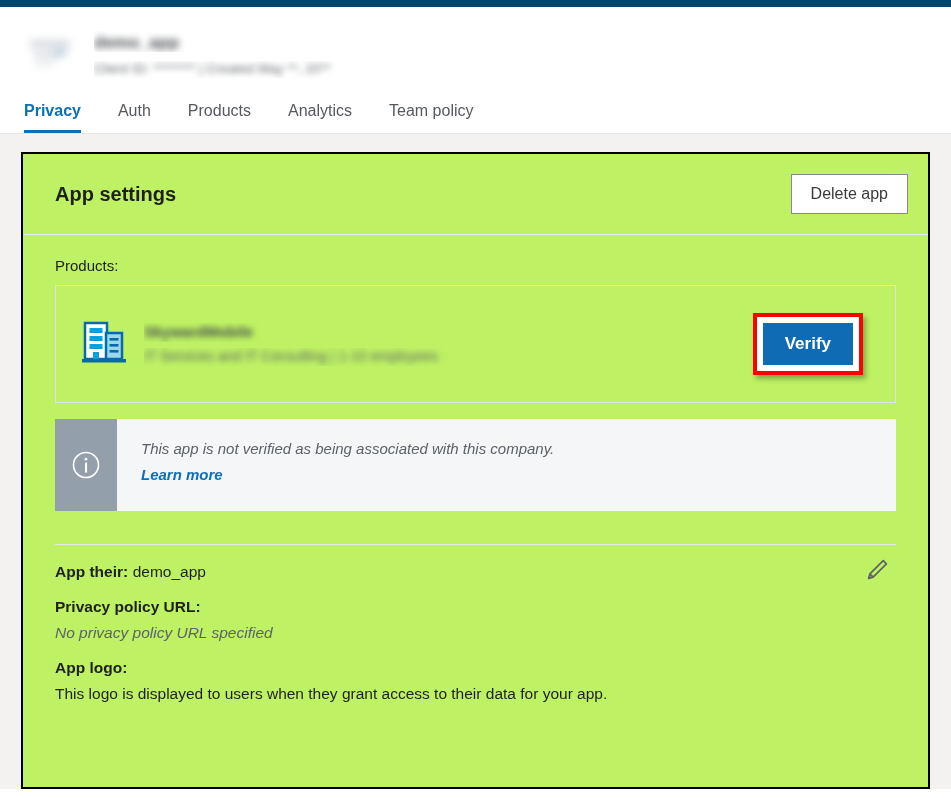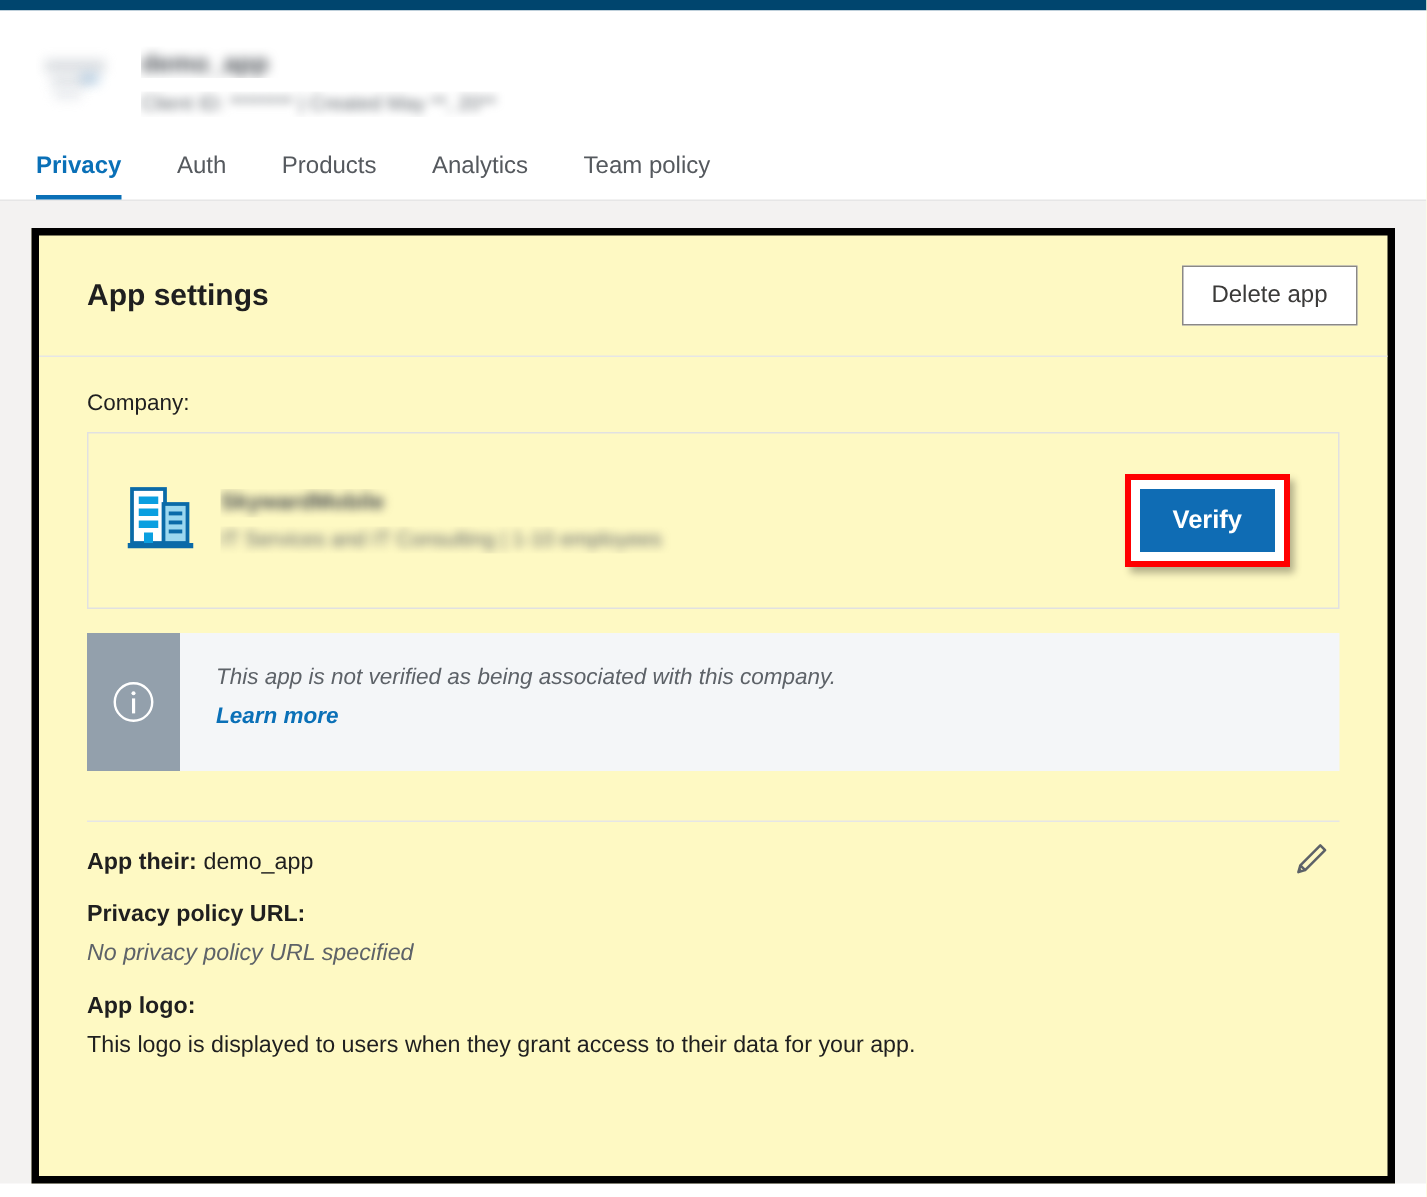--- a/index.html
+++ b/index.html
@@ -110,22 +110,22 @@
   }
 
   
   .page-body {
     background: #f3f2f1;
     padding: 18px 21px 0 21px;
     height: calc(798px - 7px - 80px - 56px);
   }
 
   .card {
-    background: #fef9c3;
-    border: 5px solid #000000;
+    background: #bef264;
+    border: 2px solid #000000;
     height: 100%;
   }
 
   .card-head {
     display: flex;
     align-items: center;
     justify-content: space-between;
     padding: 20px 20px 20px 32px;
     border-bottom: 1px solid #e6e6e6;
   }
@@ -314,21 +314,21 @@
 <div class="page-body">
   <div class="card">
 
     <div class="card-head">
       <div class="card-title">App settings</div>
       <button class="delete-btn">Delete app</button>
     </div>
 
     <div class="card-inner">
 
-      <div class="field-label">Company:</div>
+      <div class="field-label">Products:</div>
 
       <div class="company-box">
         <div class="company-icon">
           <svg width="44" height="46" viewBox="0 0 44 46">
             <rect x="3" y="4" width="22" height="36" fill="#ffffff" stroke="#0a6aa8" stroke-width="2.5"></rect>
             <rect x="24" y="14" width="16" height="26" fill="#9bd7ef" stroke="#0a6aa8" stroke-width="2.5"></rect>
             <rect x="7.5" y="9" width="13" height="5" fill="#0a9fe0"></rect>
             <rect x="7.5" y="17" width="13" height="5" fill="#0a9fe0"></rect>
             <rect x="7.5" y="25" width="13" height="5" fill="#0a9fe0"></rect>
             <rect x="11" y="33" width="6" height="7" fill="#0a9fe0"></rect>

